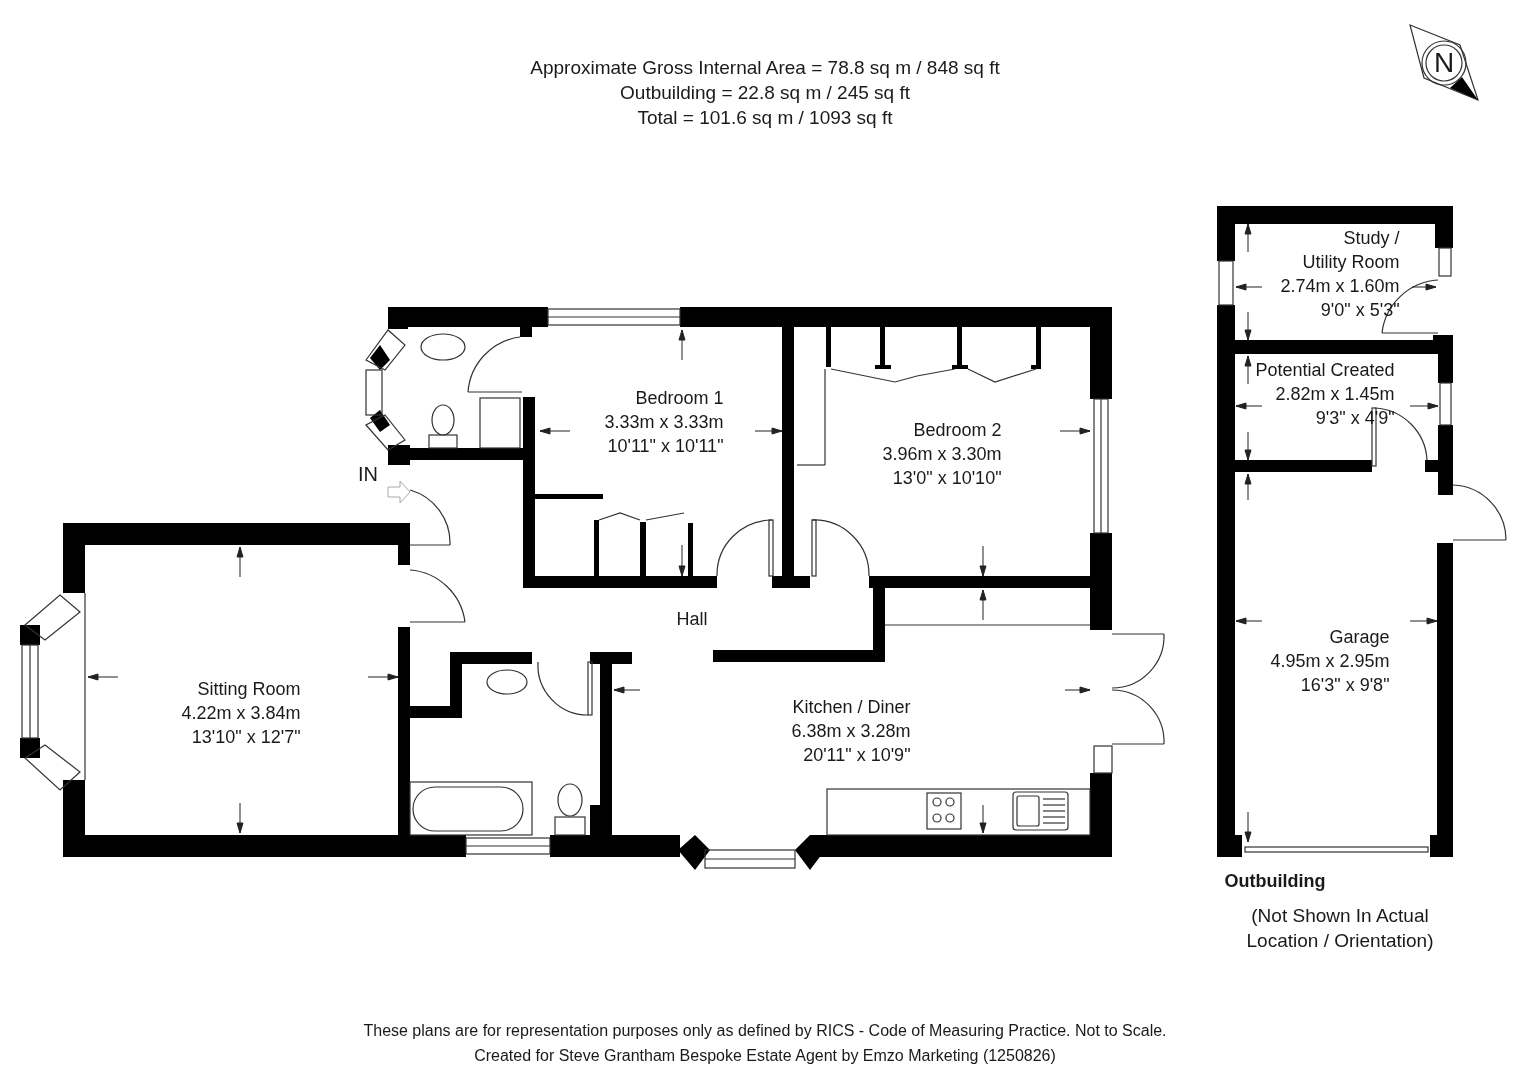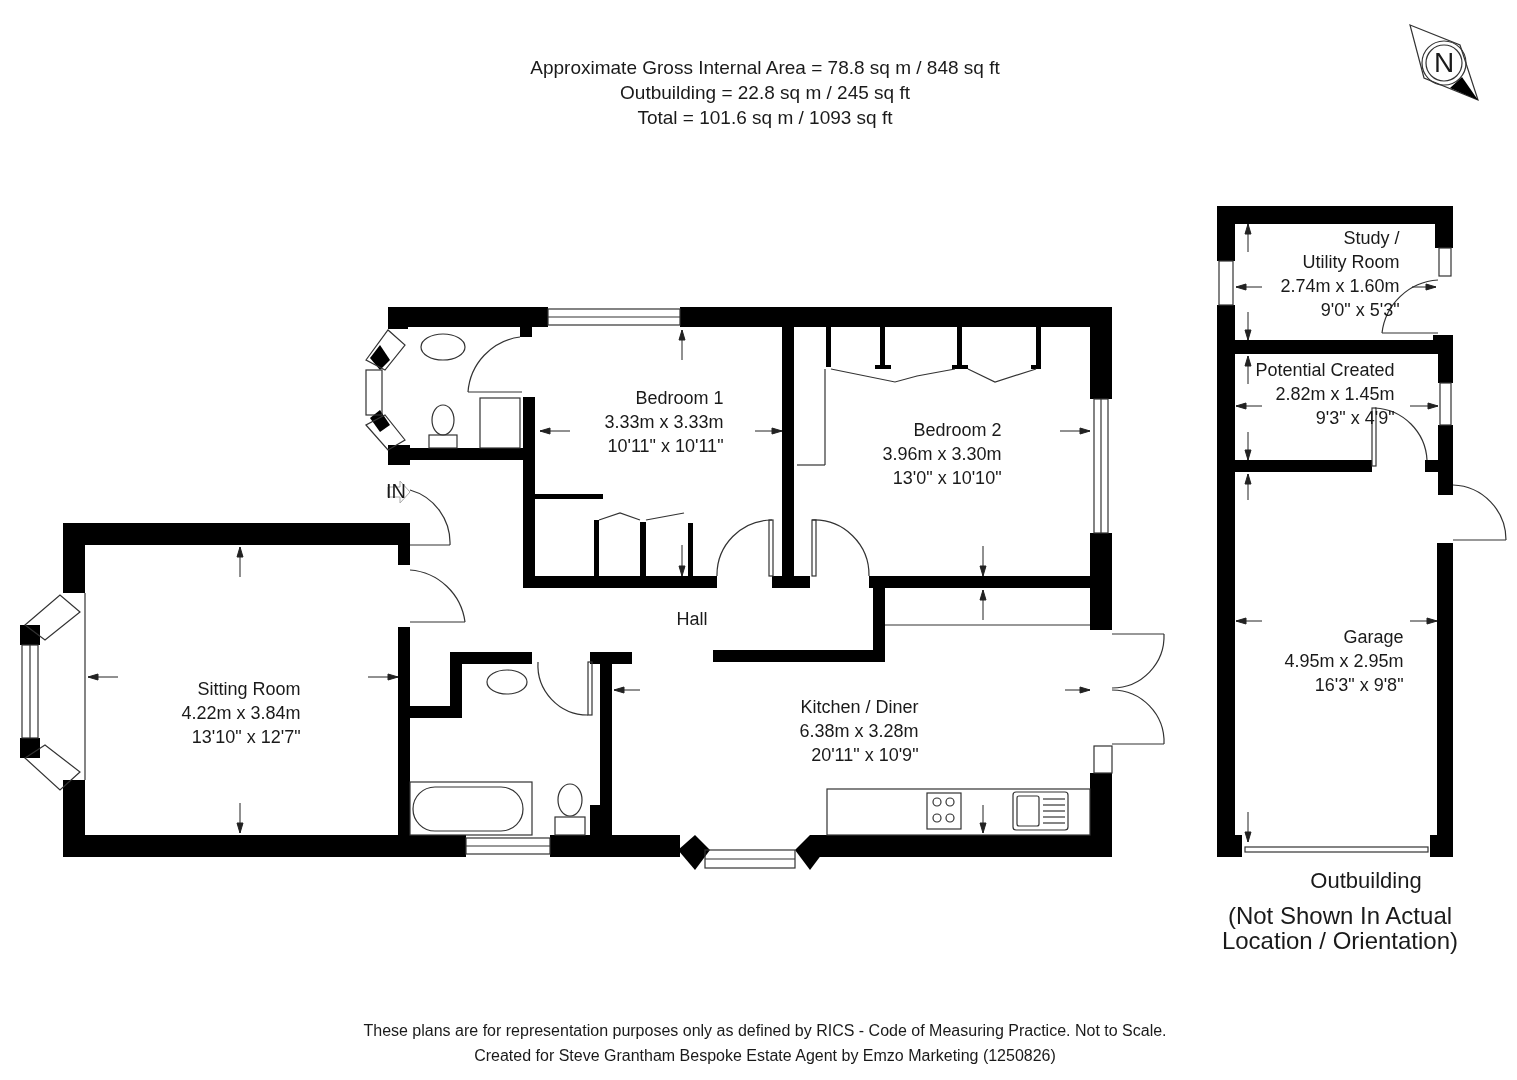--- a/index.html
+++ b/index.html
@@ -3,22 +3,22 @@
 <meta charset="utf-8">
 <style>
   html, body { margin: 0; padding: 0; background: #ffffff; }
   body { width: 1517px; height: 1080px; position: relative; overflow: hidden;
          font-family: "Liberation Sans", sans-serif; color: #1a1a1a; }
   .abs { position: absolute; }
   .plan { position: absolute; left: 0; top: 0; width: 1517px; height: 1080px; }
   .area-line { position: absolute; left: 0; width: 1530px; text-align: center; font-size: 19px; line-height: 26px; }
   .room-label { position: absolute; text-align: right; font-size: 18px; line-height: 24px; white-space: nowrap; transform: translateX(-50%); }
   .footer-line { position: absolute; left: 0; width: 1530px; text-align: center; font-size: 16px; line-height: 22px; }
-  .outb-title { position: absolute; left: 1236px; width: 260px; text-align: center; font-weight: normal; font-size: 22px; line-height: 30px; }
-  .outb-sub { position: absolute; left: 1190px; width: 300px; text-align: center; font-size: 24px; line-height: 25px; }
+  .outb-title { position: absolute; left: 1145px; width: 260px; text-align: center; font-weight: bold; font-size: 18px; line-height: 30px; }
+  .outb-sub { position: absolute; left: 1190px; width: 300px; text-align: center; font-size: 19px; line-height: 25px; }
   .in-label { position: absolute; font-size: 20px; }
 </style>
 </head>
 <body>
 
 <svg class="plan" viewBox="0 0 1517 1080" xmlns="http://www.w3.org/2000/svg">
   <g fill="#000">
 
     <rect x="388" y="307" width="160" height="20"></rect>
     <rect x="680" y="307" width="432" height="20"></rect>
@@ -254,21 +254,21 @@
 </svg>
 
 <div class="abs" style="left:1432px;top:46px;width:24px;text-align:center;font-size:28px;line-height:34px;">N</div>
 
 <div>
   <div class="area-line" style="top:55px;">Approximate Gross Internal Area = 78.8 sq m / 848 sq ft</div>
   <div class="area-line" style="top:80px;">Outbuilding = 22.8 sq m / 245 sq ft</div>
   <div class="area-line" style="top:105px;">Total = 101.6 sq m / 1093 sq ft</div>
 </div>
 
-<div class="in-label" style="left:358px;top:480px;margin-left:28px;">IN</div>
+<div class="in-label" style="left:358px;top:463px;">IN</div>
 
 <div class="room-label" style="left:664px;top:386px;">
   <div>Bedroom 1</div>
   <div>3.33m x 3.33m</div>
   <div>10'11" x 10'11"</div>
 </div>
 
 <div class="room-label" style="left:942px;top:418px;">
   <div>Bedroom 2</div>
   <div>3.96m x 3.30m</div>
@@ -278,40 +278,40 @@
 <div class="room-label" style="left:692px;top:607px;">
   <div>Hall</div>
 </div>
 
 <div class="room-label" style="left:241px;top:653px;margin-top:24px;">
   <div>Sitting Room</div>
   <div>4.22m x 3.84m</div>
   <div>13'10" x 12'7"</div>
 </div>
 
-<div class="room-label" style="left:851px;top:695px;margin-left:8px;">
+<div class="room-label" style="left:851px;top:695px;">
   <div>Kitchen / Diner</div>
   <div>6.38m x 3.28m</div>
   <div>20'11" x 10'9"</div>
 </div>
 
 <div class="room-label" style="left:1340px;top:226px;">
   <div>Study /</div>
   <div>Utility Room</div>
   <div>2.74m x 1.60m</div>
   <div>9'0" x 5'3"</div>
 </div>
 
 <div class="room-label" style="left:1325px;top:358px;">
   <div>Potential Created</div>
   <div>2.82m x 1.45m</div>
   <div>9'3" x 4'9"</div>
 </div>
 
-<div class="room-label" style="left:1330px;top:625px;margin-left:14px;">
+<div class="room-label" style="left:1330px;top:625px;">
   <div>Garage</div>
   <div>4.95m x 2.95m</div>
   <div>16'3" x 9'8"</div>
 </div>
 
 <div class="outb-title" style="top:866px;">Outbuilding</div>
 <div class="outb-sub" style="top:903px;">(Not Shown In Actual</div>
 <div class="outb-sub" style="top:928px;">Location / Orientation)</div>
 
 <div class="footer-line" style="top:1020px;">These plans are for representation purposes only as defined by RICS - Code of Measuring Practice. Not to Scale.</div>

